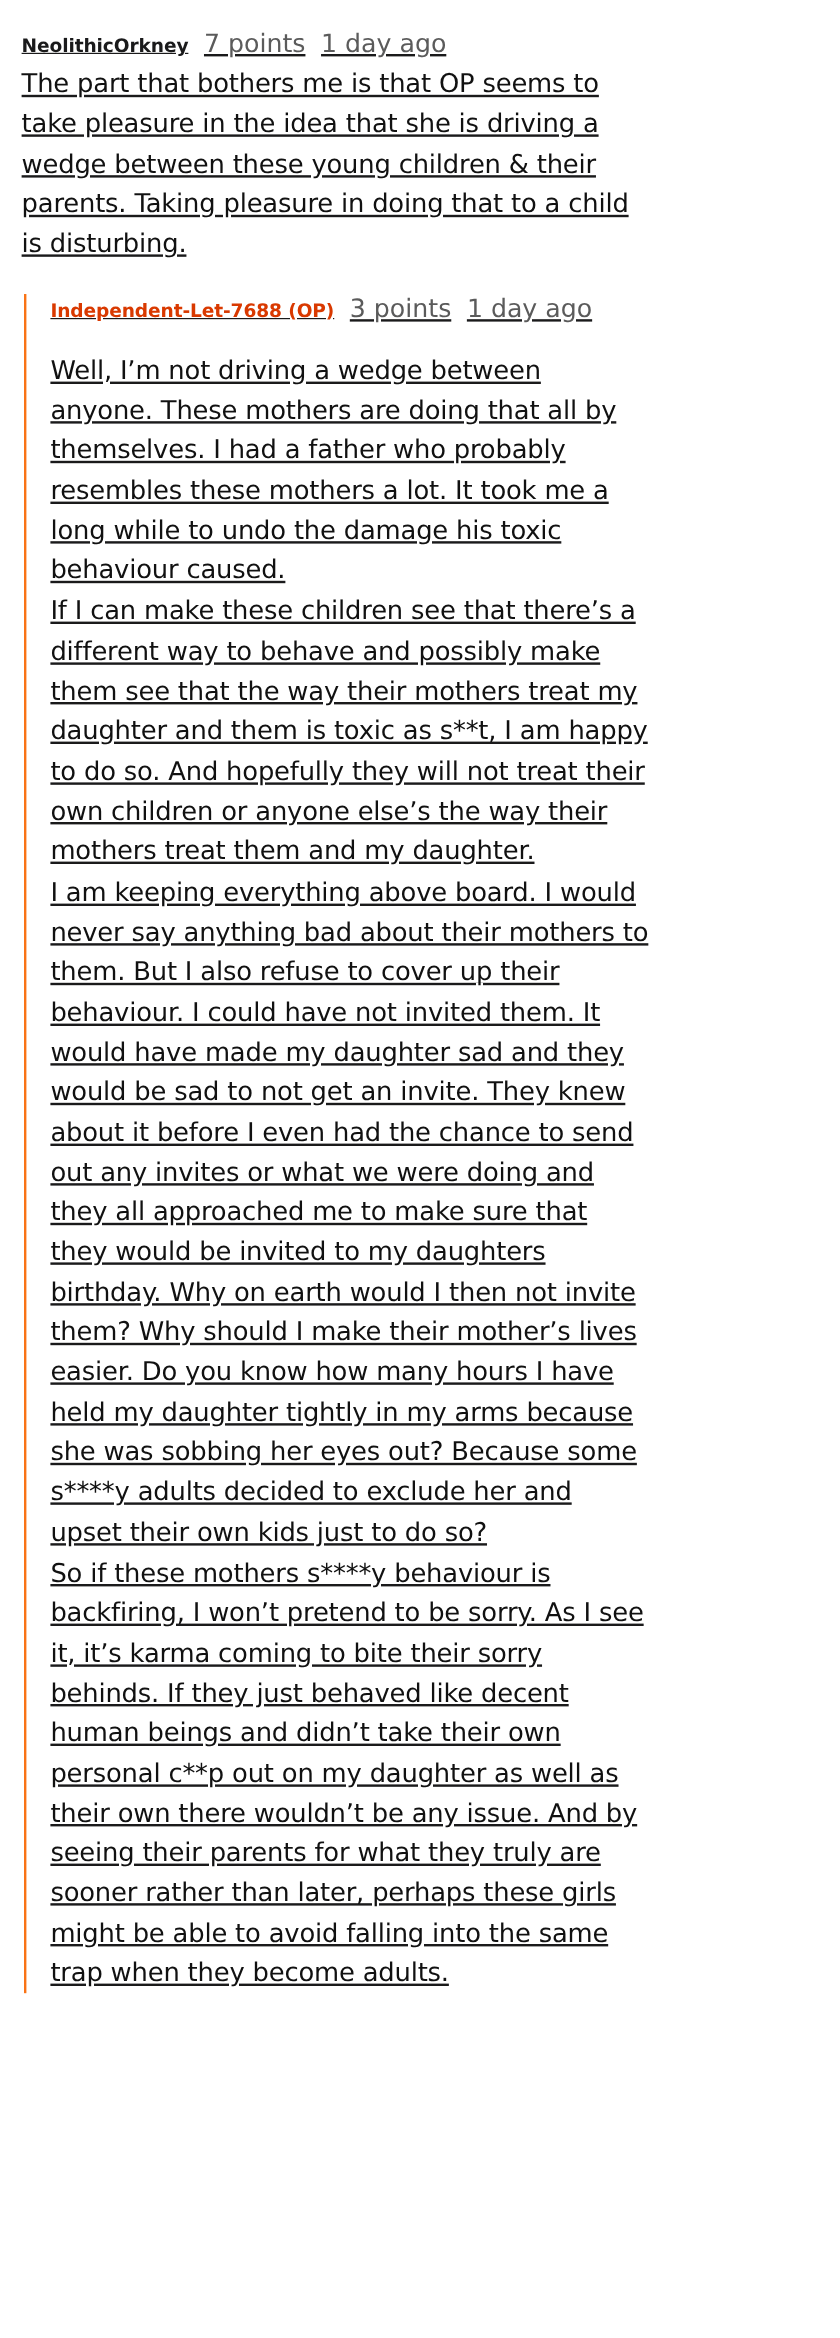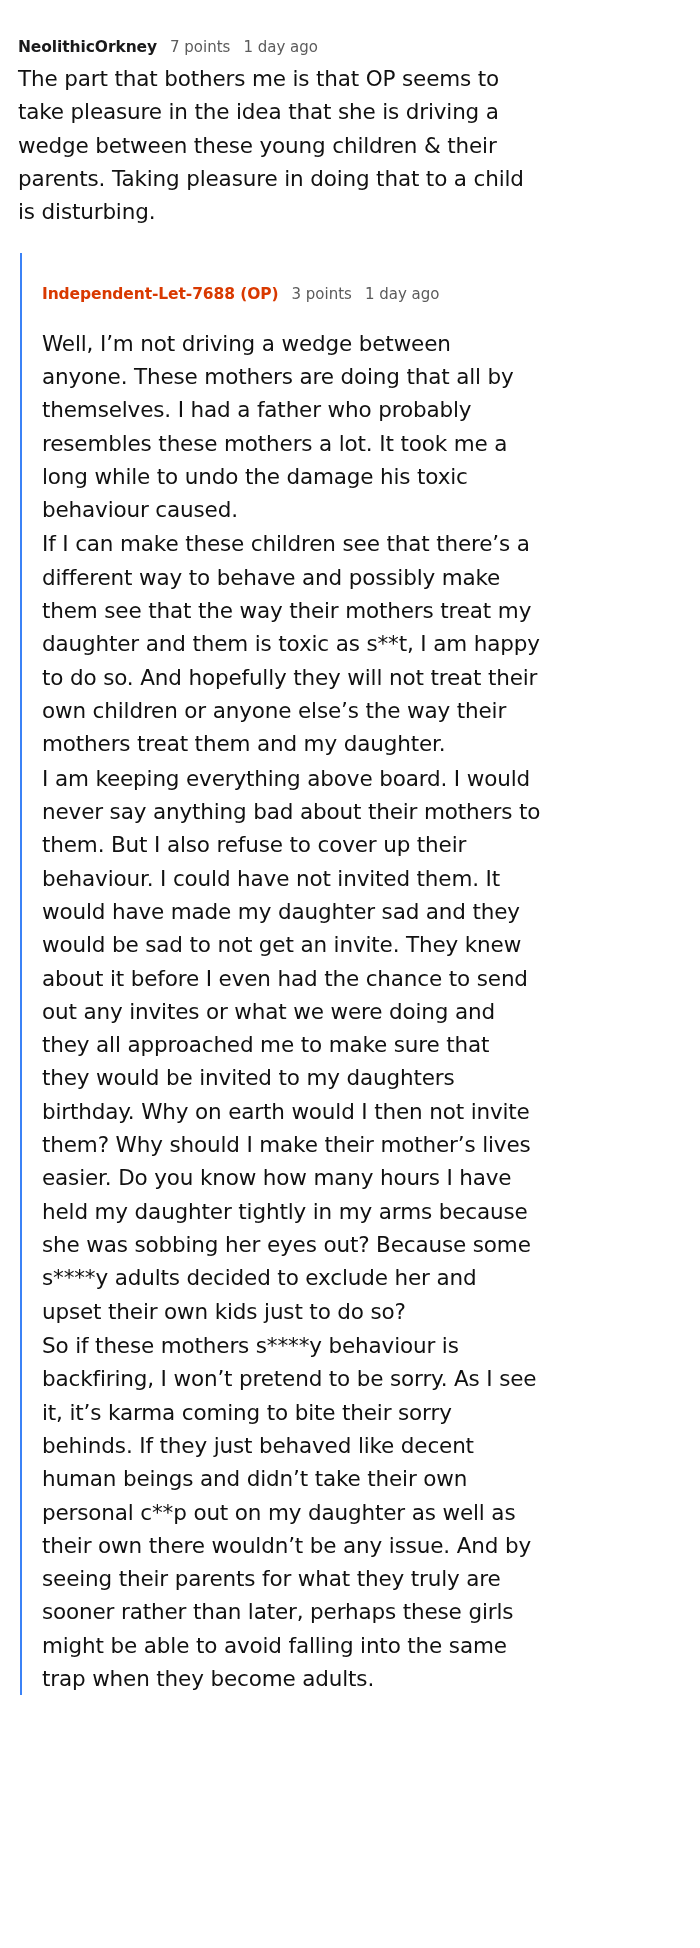--- a/index.html
+++ b/index.html
@@ -10,21 +10,22 @@
   body {
     width: 700px;
     min-height: 1948px;
     font-family: "DejaVu Sans", "Liberation Sans", sans-serif;
     color: #1a1a1b;
     -webkit-font-smoothing: antialiased;
   }
   .page {
     width: 556px;
     box-sizing: border-box;
-    padding: 6px 14px 0 18px;
+    padding: 24px 14px 0 18px;
+    text-decoration: underline;
   }
 
   
   .comment {
     position: relative;
   }
   .comment-header {
     display: flex;
     align-items: baseline;
     gap: 13px;
@@ -36,24 +37,23 @@
     font-weight: bold;
     letter-spacing: -0.1px;
   }
   .author.root {
     color: #1a1a1b;
   }
   .author.op {
     color: #d93900;
   }
   .meta {
-    font-size: 15px;
+    font-size: 21px;
     color: #5b5b5b;
     font-weight: normal;
-    margin-top: 32px;
   }
   .body-text {
     font-size: 21.5px;
     line-height: 1.55;
     color: #111111;
     letter-spacing: -0.15px;
     margin-top: 24px;
   }
   .body-text p {
     margin: 0 0 2px 0;
@@ -65,21 +65,21 @@
   }
   .root-comment .body-text {
     margin-top: 2px;
   }
 
   
   .reply {
     margin-top: 16px;
     margin-left: 2px;
     padding-left: 20px;
-    border-left: 2px solid #3b82f6;
+    border-left: 2px solid #f97316;
   }
   .reply .comment-header {
     margin-bottom: 8px;
   }
   .reply .body-text p {
     margin: 0 0 1px 0;
   }
 </style>
 </head>
 <body>

